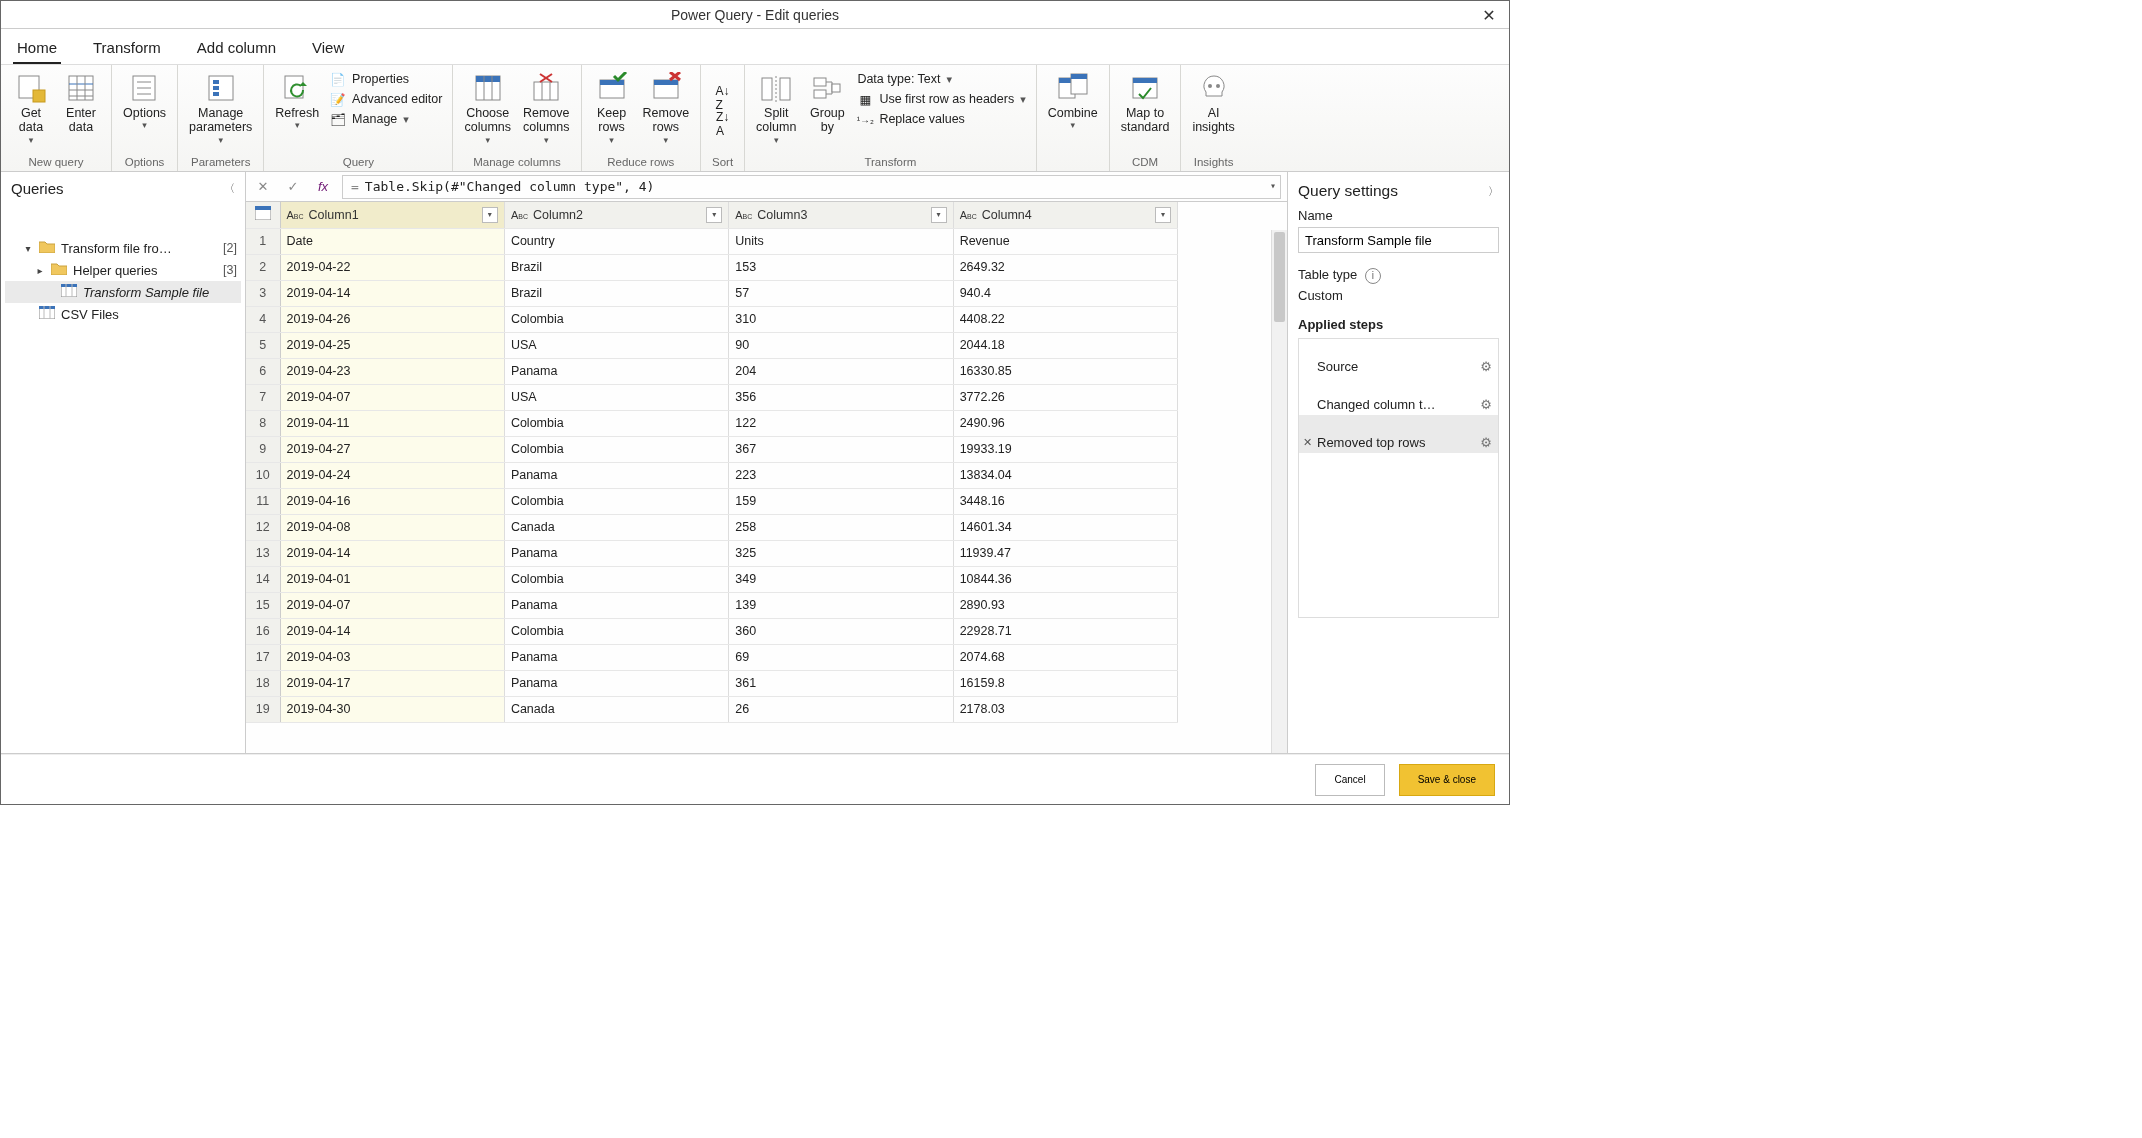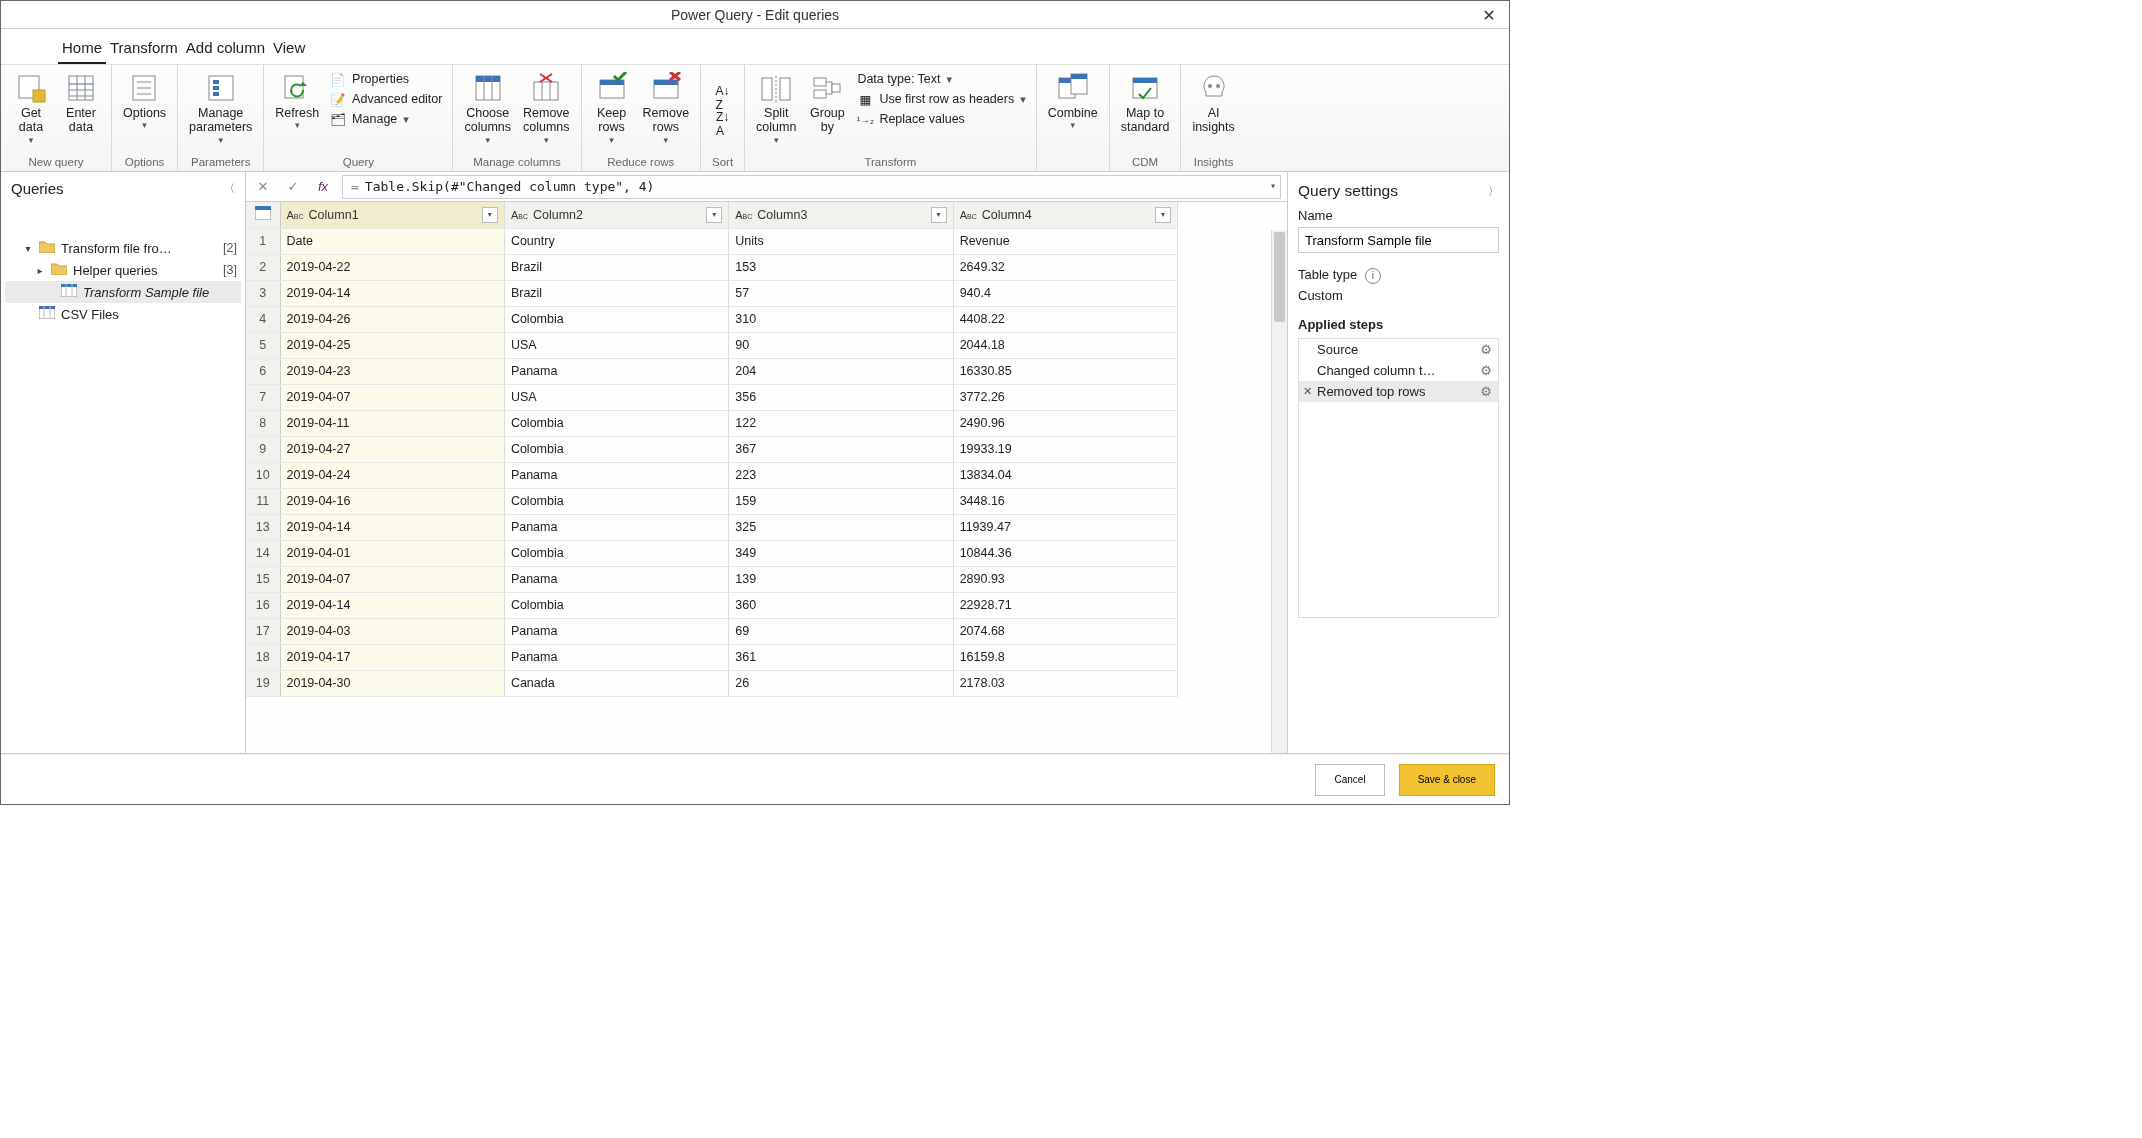--- a/index.html
+++ b/index.html
@@ -1,20 +1,20 @@
 <!DOCTYPE html>
 <html><head>
 <meta charset="utf-8">
 <style>
   * { box-sizing: border-box; margin: 0; padding: 0; }
   body { font-family: "Segoe UI", Arial, sans-serif; font-size: 13px; background: #fff; color: #222; overflow: hidden; }
   .window { width: 1510px; height: 805px; border: 1px solid #666; background: #fff; position: relative; display: flex; flex-direction: column; }
   .titlebar { height: 28px; display: flex; align-items: center; justify-content: center; border-bottom: 1px solid #ccc; position: relative; font-size: 14px; color:#333;}
   .titlebar .close { position: absolute; right: 0; top: 0; width: 40px; height: 28px; display:flex;align-items:center;justify-content:center; font-size: 16px; }
-  .tabs { display: flex; padding: 6px 12px 0 12px; font-size: 15px; margin-left: 45px; }
+  .tabs { display: flex; padding: 6px 12px 0 12px; gap: 28px; font-size: 15px; }
   .tab { padding: 4px 4px 6px 4px; cursor: pointer; border-bottom: 2.5px solid transparent; }
   .tab.active { border-bottom-color: #222; font-weight: 400; }
   .ribbon { display: flex; border-top: 1px solid #ddd; border-bottom: 1px solid #ccc; background: linear-gradient(#fdfdfd,#f5f5f3); height: 108px; }
   .rgroup { border-right: 1px solid #d8d8d4; display: flex; flex-direction: column; justify-content: space-between; padding: 4px 6px 0 6px; }
   .rbtns { display:flex; align-items:flex-start; gap:2px; height:84px;}
   .rbtn-big { display:flex; flex-direction:column; align-items:center; justify-content:flex-start; padding: 3px 5px 0 5px; min-width: 48px; font-size: 12.5px; line-height: 1.15; text-align:center; cursor:pointer;}
   .rbtn-big .icon { width: 32px; height: 32px; margin-bottom: 2px; display:flex;align-items:center;justify-content:center;}
   .rbtn-big .drop { font-size: 9px; color:#555; }
   .rbtn-small { display:flex; align-items:center; gap:6px; font-size:12.5px; padding:1px 4px; cursor:pointer; height:20px;}
   .rbtn-small .icon { width:16px; height:16px; display:flex;align-items:center;justify-content:center;}
@@ -50,21 +50,21 @@
   .corner { width:34px; padding:0; }
   .fake-scroll { position:absolute; right:0; top:28px; width:16px; bottom:0; background:#f1f1f1; border-left:1px solid #ddd;}
   .fake-scroll .thumb { position:absolute; left:2px; right:2px; top:2px; height:90px; background:#c8c8c8; border-radius:2px;}
   .settings-pane { width:222px; border-left:1px solid #ccc; padding:10px 10px; font-size:13px;}
   .settings-head { display:flex;align-items:center;justify-content:space-between; font-size:15.5px; margin-bottom:8px;}
   .field-label { font-size:13px; color:#222; margin-top:6px;}
   .txt-input { width:100%; height:26px; border:1px solid #ccc; padding:2px 6px; font-size:13px; margin-top:4px;}
   .sect { margin-top:14px;}
   .info-circ { display:inline-flex; width:16px;height:16px;border:1px solid #888;border-radius:50%;align-items:center;justify-content:center;font-size:10px;color:#666;margin-left:4px;}
   .steps { border:1px solid #ddd; margin-top:6px; height: 280px; font-size:13px;}
-  .step { display:flex; align-items:center; padding:3px 6px 3px 18px; position:relative;}
+  .step { display:flex; align-items:center; padding:20px 6px 3px 18px; position:relative;}
   .step .gear { margin-left:auto; color:#777; font-size:13px;}
   .step.selected { background:#eaeaea;}
   .step .xmark { position:absolute; left:4px; font-size:11px; color:#555;}
   .footer { height:50px; display:flex; justify-content:flex-end; align-items:center; gap:14px; padding:0 14px; background:#fff; border-top:1px solid #eee;}
   .btn { height:32px; padding:0 18px; border:1px solid #bbb; background:#fff; font-size:10px; cursor:pointer;}
   .btn.primary { background:#f1c232; border-color:#d7a812;}
   .chev { font-size:11px; color:#555; }
   svg.ico { width:100%; height:100%;}
   .type-icon { font-family: "Segoe UI", Arial; font-size:11px; display:inline-flex; align-items:baseline;}
   .type-icon sub, .type-icon sup{font-size:7px; line-height:0;}
@@ -530,20 +530,27 @@
                 <td>13834.04</td>
               </tr>
               <tr>
                 <td class="rnum">11</td>
                 <td class="c1">2019-04-16</td>
                 <td>Colombia</td>
                 <td>159</td>
                 <td>3448.16</td>
               </tr>
               <tr>
+                <td class="rnum">12</td>
+                <td class="c1">2019-04-08</td>
+                <td>Canada</td>
+                <td>258</td>
+                <td>14601.34</td>
+              </tr>
+              <tr>
                 <td class="rnum">13</td>
                 <td class="c1">2019-04-14</td>
                 <td>Panama</td>
                 <td>325</td>
                 <td>11939.47</td>
               </tr>
               <tr>
                 <td class="rnum">14</td>
                 <td class="c1">2019-04-01</td>
                 <td>Colombia</td>

